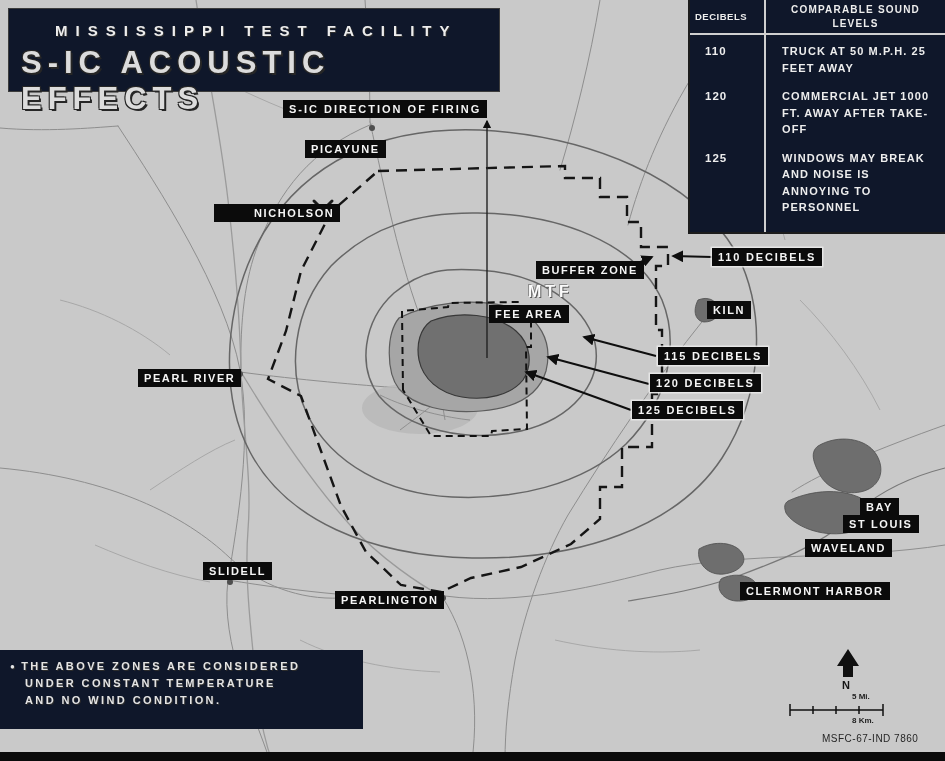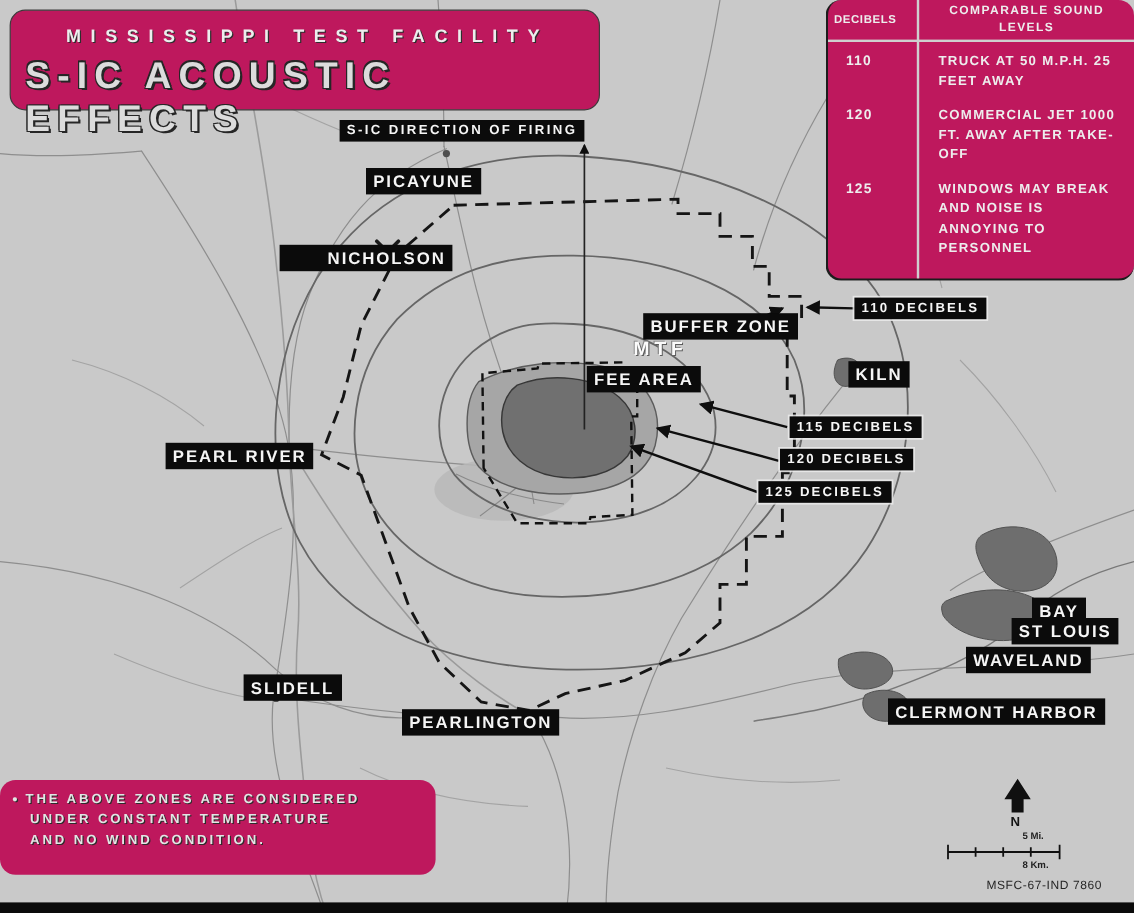--- a/index.html
+++ b/index.html
@@ -4,21 +4,21 @@
 <style>
   html,body { margin:0; padding:0; background:#000; }
   .stage {
     position:relative; width:945px; height:761px; overflow:hidden;
     background:#c9c9c9;
     font-family:"Liberation Sans", sans-serif;
   }
   .stage svg { position:absolute; left:0; top:0; }
 
   
-  .panel { position:absolute; background:#be185d; box-sizing:border-box;border-radius:13px; }
+  .panel { position:absolute; background:#0f172a; box-sizing:border-box; }
   .title-box { left:8px; top:8px; width:492px; height:84px; border:1px solid #3c3c3c; }
   .title-line1 {
     margin:13px 0 0 46px; font-size:15px; font-weight:700; letter-spacing:8px;
     color:#ededed; text-shadow:1px 1px 0 #2e2e2e;
   }
   .title-line2 {
     margin:6px 0 0 12px; font-size:31px; font-weight:700; letter-spacing:6px;
     color:#dcdcdc;
     text-shadow:2px 2px 0 #262626,-1px -1px 0 #262626,1px -1px 0 #262626,-1px 1px 0 #262626;
   }
@@ -35,21 +35,21 @@
   .lg-desc { font-size:11px; font-weight:700; letter-spacing:1.1px; line-height:1.5; padding:0 4px 0 16px; }
 
   .note-box { left:0; top:650px; width:363px; height:79px; padding:8px 0 0 10px; }
   .note-line { font-size:11px; font-weight:700; letter-spacing:2.4px; color:#e4e4e4; line-height:1.55; text-shadow:1px 1px 0 #2c2c2c; white-space:nowrap; }
   .note-line .bullet { font-size:8px; vertical-align:1px; margin-right:4px; }
   .note-line.indent { padding-left:15px; }
 
   
   .mlabel {
     position:absolute; background:#0b0b0b; color:#f5f5f5;
-    font-weight:700; font-size:14px; letter-spacing:1.6px;
+    font-weight:700; font-size:11px; letter-spacing:1.6px;
     padding:3px 6px; white-space:nowrap;
   }
   .mlabel.big { font-size:11px; letter-spacing:1.8px; box-shadow:0 0 0 1.5px rgba(235,235,235,.85); }
   .mlabel.firing { font-size:11px; letter-spacing:2px; }
   .mtf-label {
     position:absolute; left:528px; top:283px; font-size:16px; font-weight:800; letter-spacing:4px;
     color:#fbfbfb; text-shadow:1px 1px 0 #5c5c5c,-1px -1px 0 #8a8a8a;
   }
 
   
@@ -176,21 +176,21 @@
       <div class="lg-desc">COMMERCIAL JET 1000 FT. AWAY AFTER TAKE-OFF</div>
     </div>
     <div class="lg-row">
       <div class="lg-db">125</div>
       <div class="lg-desc">WINDOWS MAY BREAK AND NOISE IS ANNOYING TO PERSONNEL</div>
     </div>
   </div>
 
   <div class="mlabel firing" style="left:283px;top:100px;">S-IC DIRECTION OF FIRING</div>
   <div class="mlabel" style="left:305px;top:140px;">PICAYUNE</div>
-  <div class="mlabel" style="left:233px;top:204px;padding-left:40px;">NICHOLSON</div>
+  <div class="mlabel" style="left:214px;top:204px;padding-left:40px;">NICHOLSON</div>
   <div class="mlabel" style="left:536px;top:261px;">BUFFER ZONE</div>
   <div class="mlabel big" style="left:712px;top:248px;text-align:center;">110 DECIBELS</div>
   <div class="mtf-label">MTF</div>
   <div class="mlabel" style="left:489px;top:305px;">FEE AREA</div>
   <div class="mlabel" style="left:707px;top:301px;">KILN</div>
   <div class="mlabel" style="left:138px;top:369px;">PEARL RIVER</div>
   <div class="mlabel big" style="left:658px;top:347px;">115 DECIBELS</div>
   <div class="mlabel big" style="left:650px;top:374px;">120 DECIBELS</div>
   <div class="mlabel big" style="left:632px;top:401px;">125 DECIBELS</div>
   <div class="mlabel" style="left:203px;top:562px;">SLIDELL</div>

